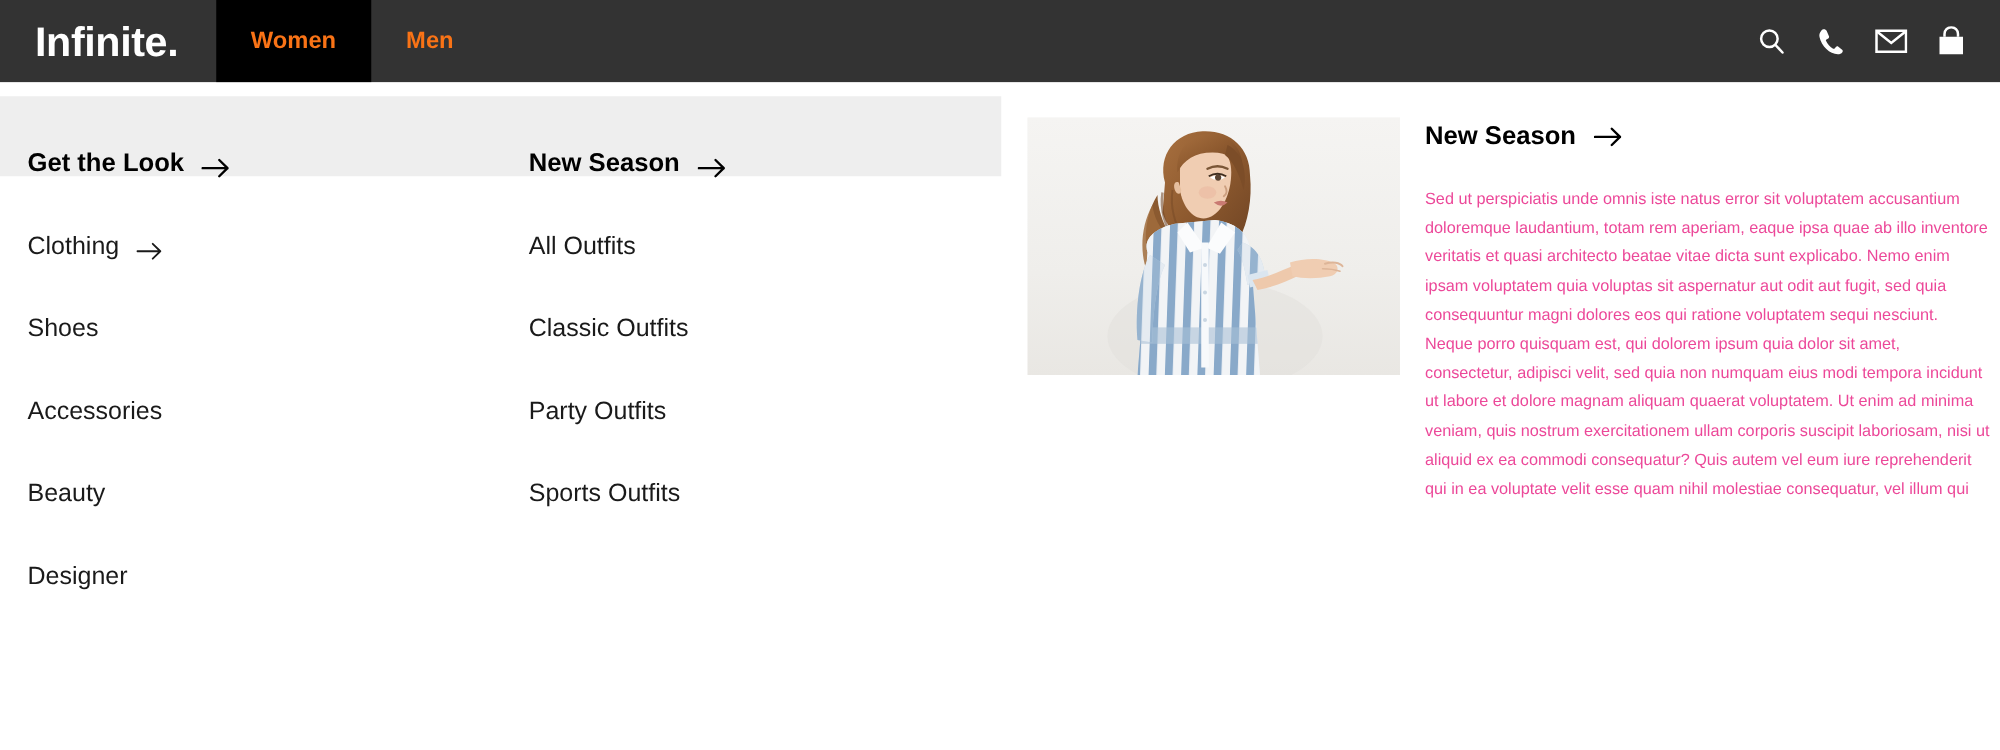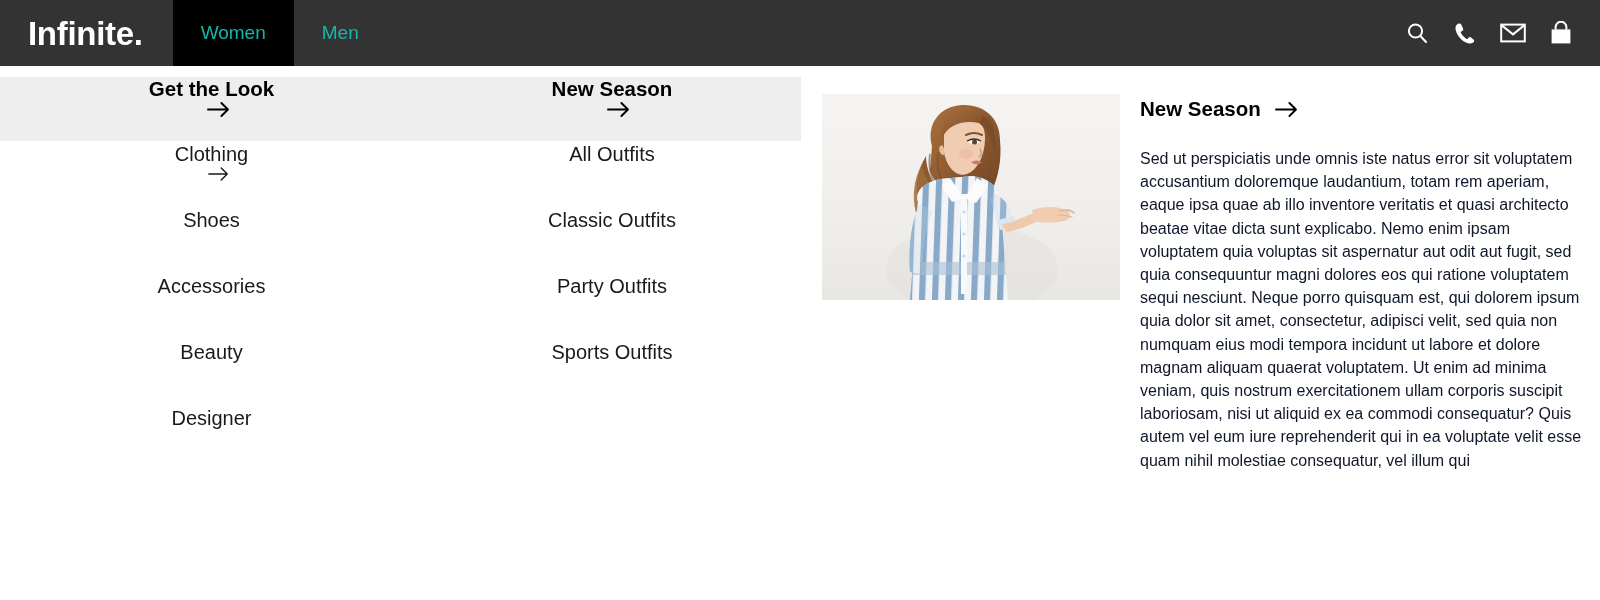--- a/index.html
+++ b/index.html
@@ -29,23 +29,23 @@
     font-size: 33px;
     font-weight: bold;
     letter-spacing: -0.3px;
     line-height: 1;
     user-select: none;
   }
   .nav { display: flex; align-items: stretch; }
   .nav-item {
     display: flex; align-items: center;
     padding: 0 28px;
-    color: #14b8a6;
+    color: #f97316;
     font-size: 19px;
-    font-weight: 400;
+    font-weight: 700;
     white-space: nowrap;
     cursor: pointer;
   }
   .nav-item.active { background: #000000; }
 
   .header-spacer { flex: 1 1 auto; }
 
   .header-icons {
     display: flex; align-items: center;
     gap: 22px;
@@ -78,28 +78,27 @@
   .col {
     position: absolute;
     top: 10px;
   }
   .col-left  { left: 0px;   width: 401px; }
   .col-mid   { left: 401px; width: 400px; }
 
   .menu-item {
     height: 66px;
     display: flex;
-    align-items: center;
+    align-items: flex-end;
     padding-left: 22px;
     color: #1a1a1a;
     font-size: 20px;
     font-weight: 400;
     cursor: pointer;
     white-space: nowrap;
-    flex-direction: column;
   }
   .menu-item.head {
     font-weight: bold;
     font-size: 20.5px;
     color: #000000;
   }
   .arrow {
     margin-left: 14px;
     display: inline-flex;
     align-items: center;
@@ -125,23 +124,23 @@
   .promo-head {
     height: 64px;
     display: flex; align-items: center;
     font-size: 20.5px;
     font-weight: bold;
     color: #000000;
     cursor: pointer;
   }
   .promo-body {
     margin-top: 6px;
-    font-size: 16px;
+    font-size: 13px;
     line-height: 23.2px;
-    color: #0f172a;
+    color: #ec4899;
     width: 452px;
     white-space: pre-wrap;
     word-break: normal;
   }
 </style>
 </head>
 <body>
 
 <div class="page">
 

